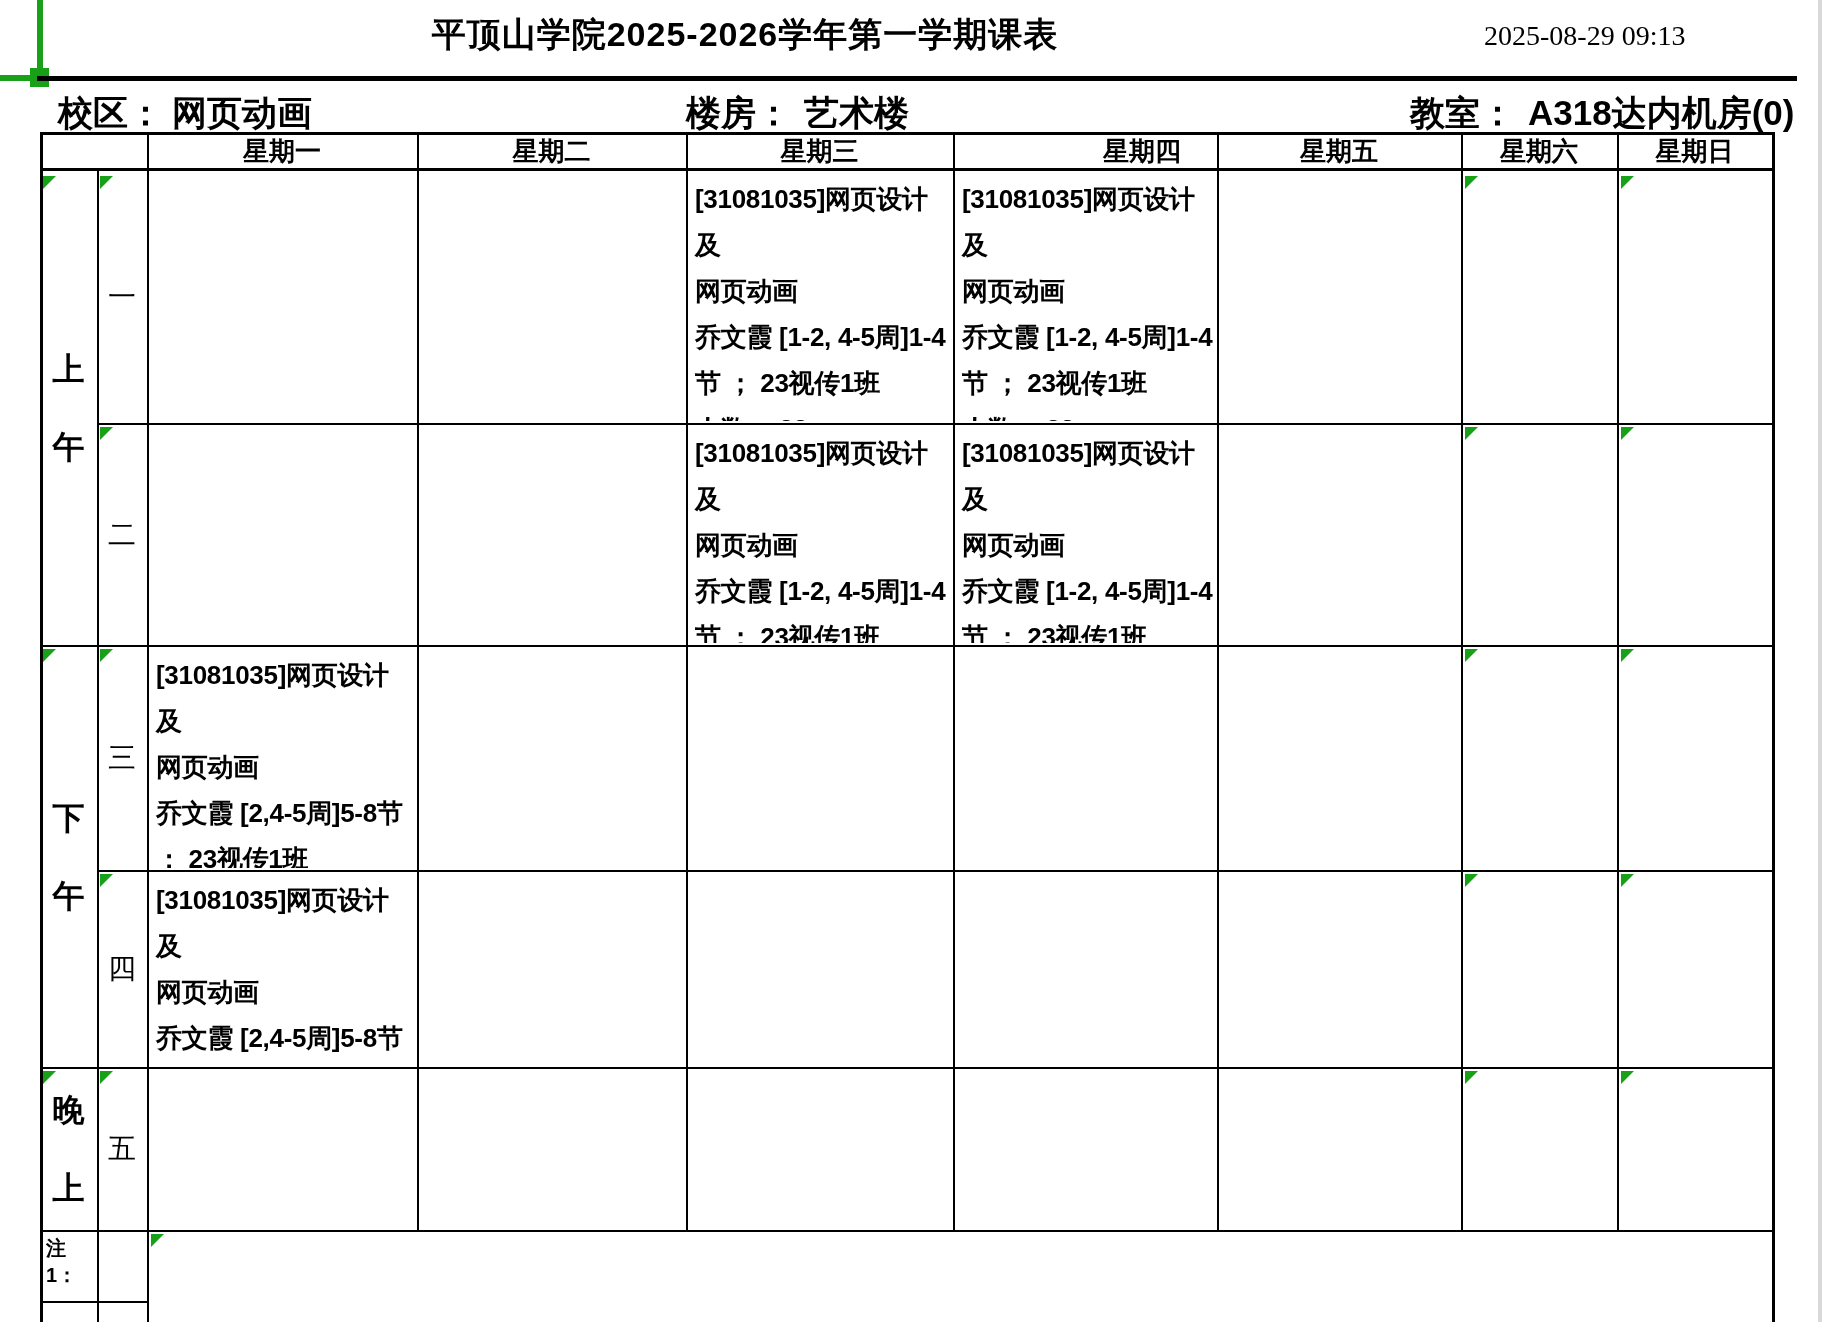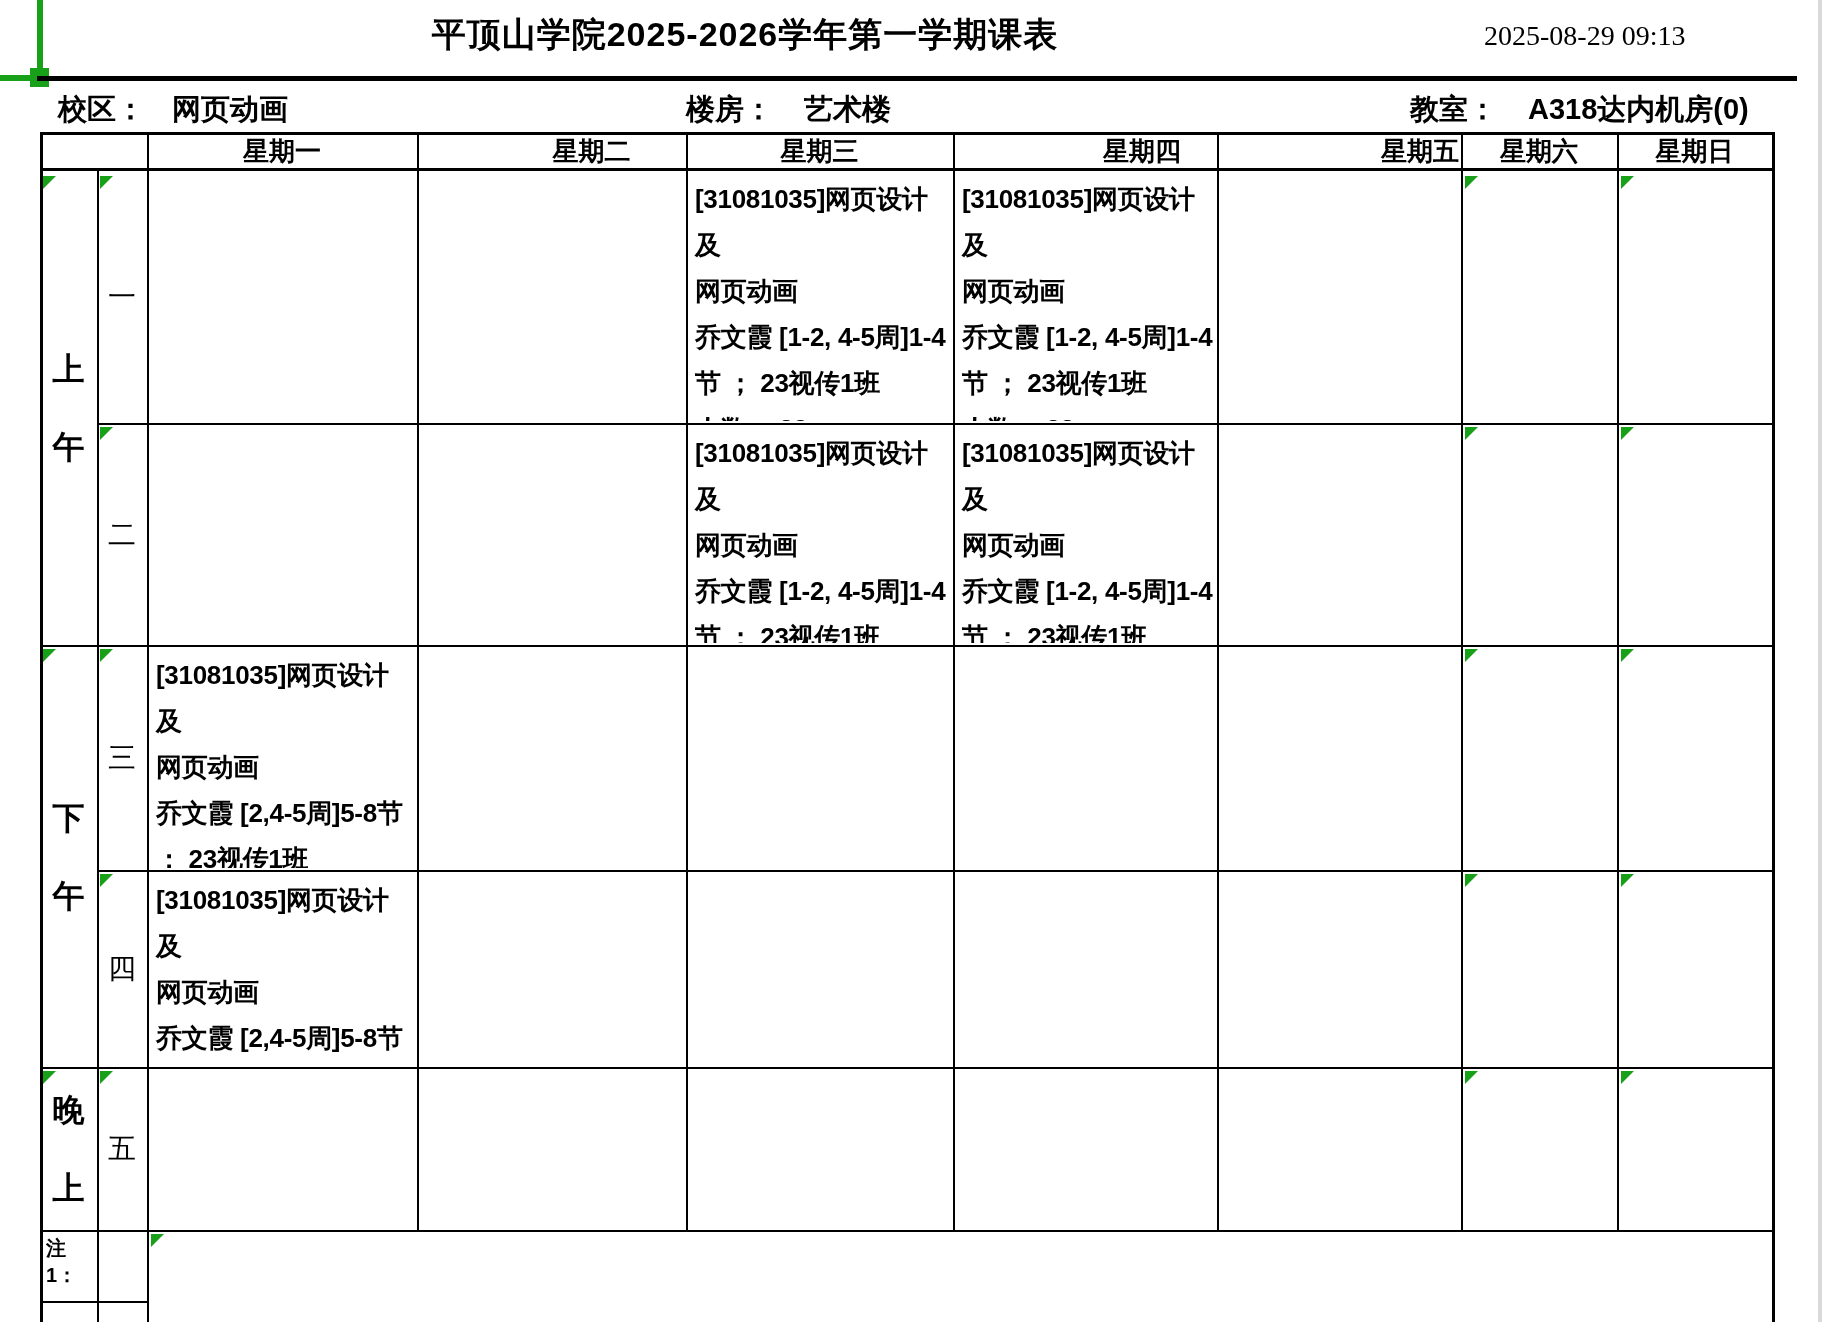--- a/index.html
+++ b/index.html
@@ -5,21 +5,21 @@
   html,body{margin:0;padding:0;}
   body{width:1822px;height:1322px;position:relative;background:#fff;overflow:hidden;
        font-family:"Liberation Sans","DejaVu Sans",sans-serif;color:#000;}
   .vline,.hline{position:absolute;background:#000;}
   .greenbar{position:absolute;background:#18a018;}
   .tri{position:absolute;width:0;height:0;border-top:13px solid #18a018;border-right:13px solid transparent;}
   .title{position:absolute;left:0;top:12px;width:1490px;text-align:center;
          font-size:34px;font-weight:700;letter-spacing:1px;}
   .stamp{position:absolute;left:1484px;top:20px;font-size:28px;
          font-family:"Liberation Serif","DejaVu Serif",serif;}
-  .info{position:absolute;top:90px;font-size:29px;font-weight:700;white-space:nowrap;}
+  .info{position:absolute;top:90px;font-size:35px;font-weight:700;white-space:nowrap;}
   .day{position:absolute;top:134px;height:34px;line-height:34px;text-align:center;
        font-size:26px;font-weight:700;}
   .ses{position:absolute;left:42px;width:53px;display:flex;align-items:center;justify-content:center;
        text-align:center;font-size:32px;font-weight:700;white-space:pre-line;line-height:78px;}
   .per{position:absolute;left:99px;width:46px;display:flex;align-items:center;justify-content:center;
        font-size:28px;font-weight:400;}
   .ccell{position:absolute;overflow:hidden;font-size:26px;font-weight:700;line-height:46px;
          letter-spacing:-0.3px;white-space:pre-line;padding:4px 2px 0 5px;box-sizing:border-box;}
   .ecell{position:absolute;}
   .note{position:absolute;left:42px;top:1233px;width:52px;height:66px;overflow:hidden;
@@ -61,24 +61,24 @@
 <div class="hline" style="left:40px;top:168px;width:1735px;height:3px;"></div>
 <div class="hline" style="left:97px;top:423px;width:1678px;height:2px;"></div>
 <div class="hline" style="left:40px;top:645px;width:1735px;height:2px;"></div>
 <div class="hline" style="left:97px;top:870px;width:1678px;height:2px;"></div>
 <div class="hline" style="left:40px;top:1067px;width:1735px;height:2px;"></div>
 <div class="hline" style="left:40px;top:1230px;width:1735px;height:2px;"></div>
 <div class="hline" style="left:40px;top:1301px;width:109px;height:2px;"></div>
 
 <div class="ecell" style="left:43px;top:135px;width:104px;height:33px;"></div>
 <div class="day" style="left:149px;width:266px;">星期一</div>
-<div class="day" style="left:419px;width:265px;margin-left:40px;">星期二</div>
+<div class="day" style="left:419px;width:265px;">星期二</div>
 <div class="day" style="left:688px;width:263px;">星期三</div>
 <div class="day" style="left:1012px;width:260px;">星期四</div>
-<div class="day" style="left:1219px;width:240px;text-align:right;">星期五</div>
+<div class="day" style="left:1219px;width:240px;">星期五</div>
 <div class="day" style="left:1463px;width:152px;">星期六</div>
 <div class="day" style="left:1619px;width:151px;">星期日</div>
 
 <div class="ses" style="top:172px;height:471px;">上
 午</div>
 <div class="ses" style="top:648px;height:417px;">下
 午</div>
 <div class="ses" style="top:1070px;height:158px;">晚
 上</div>
 

